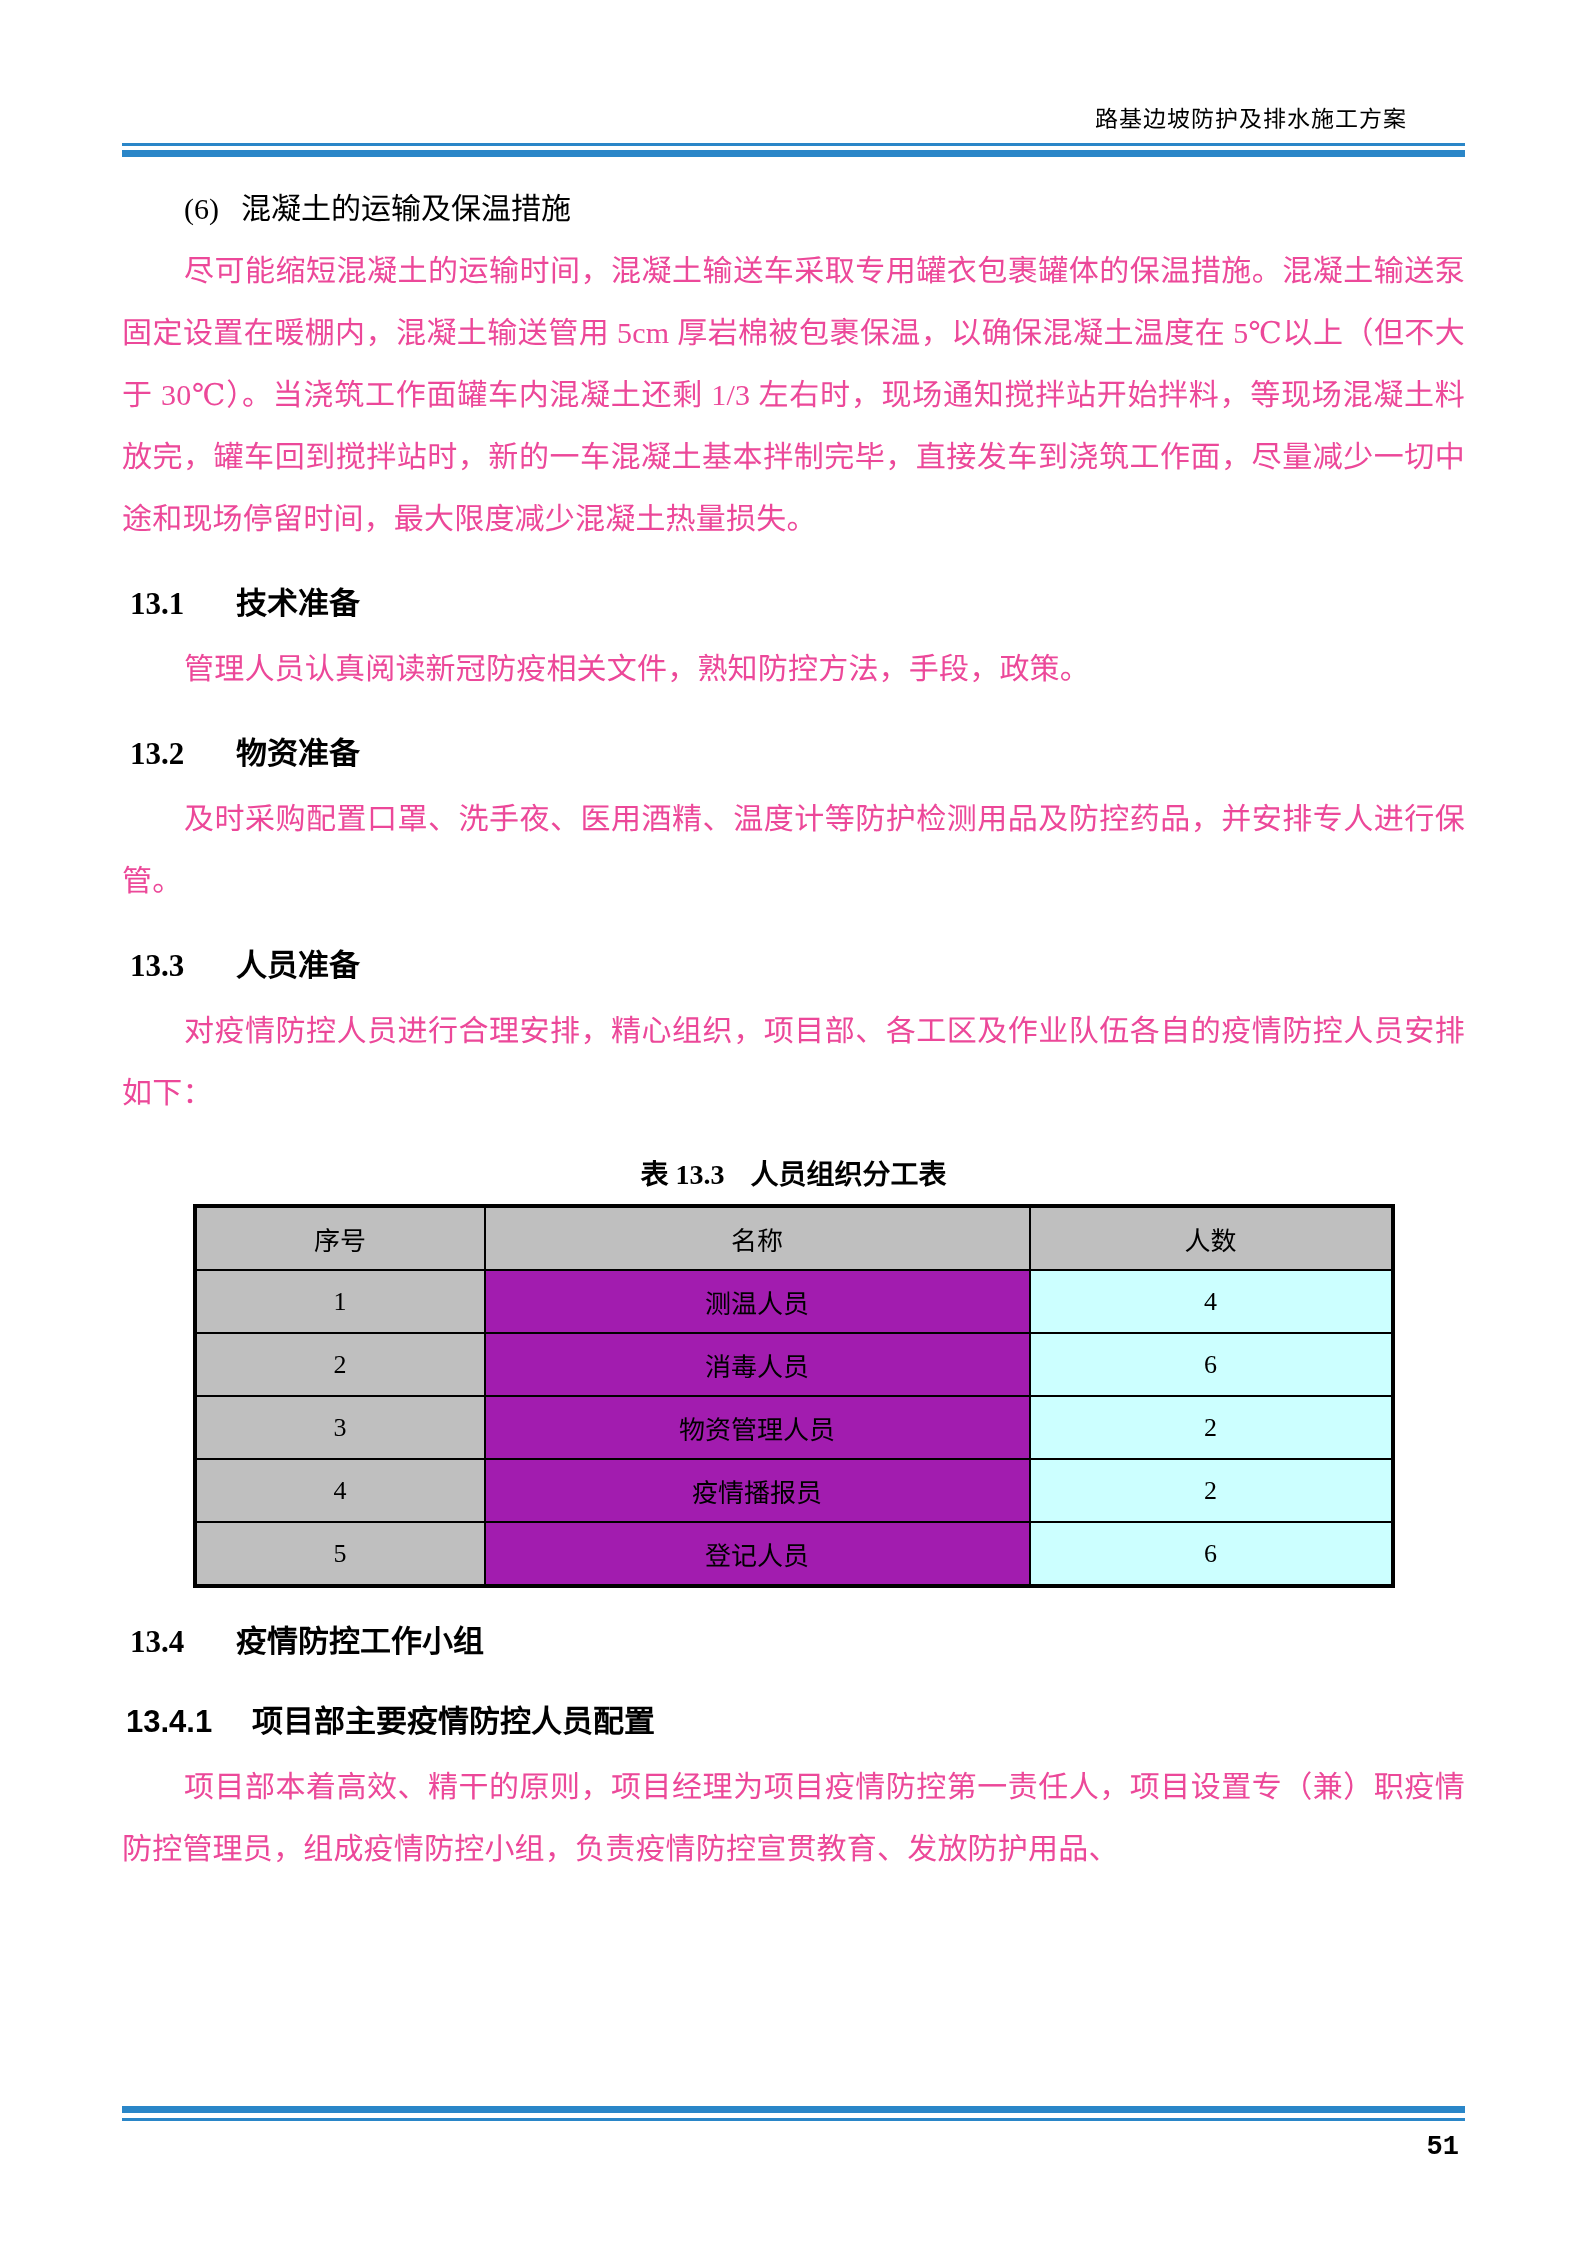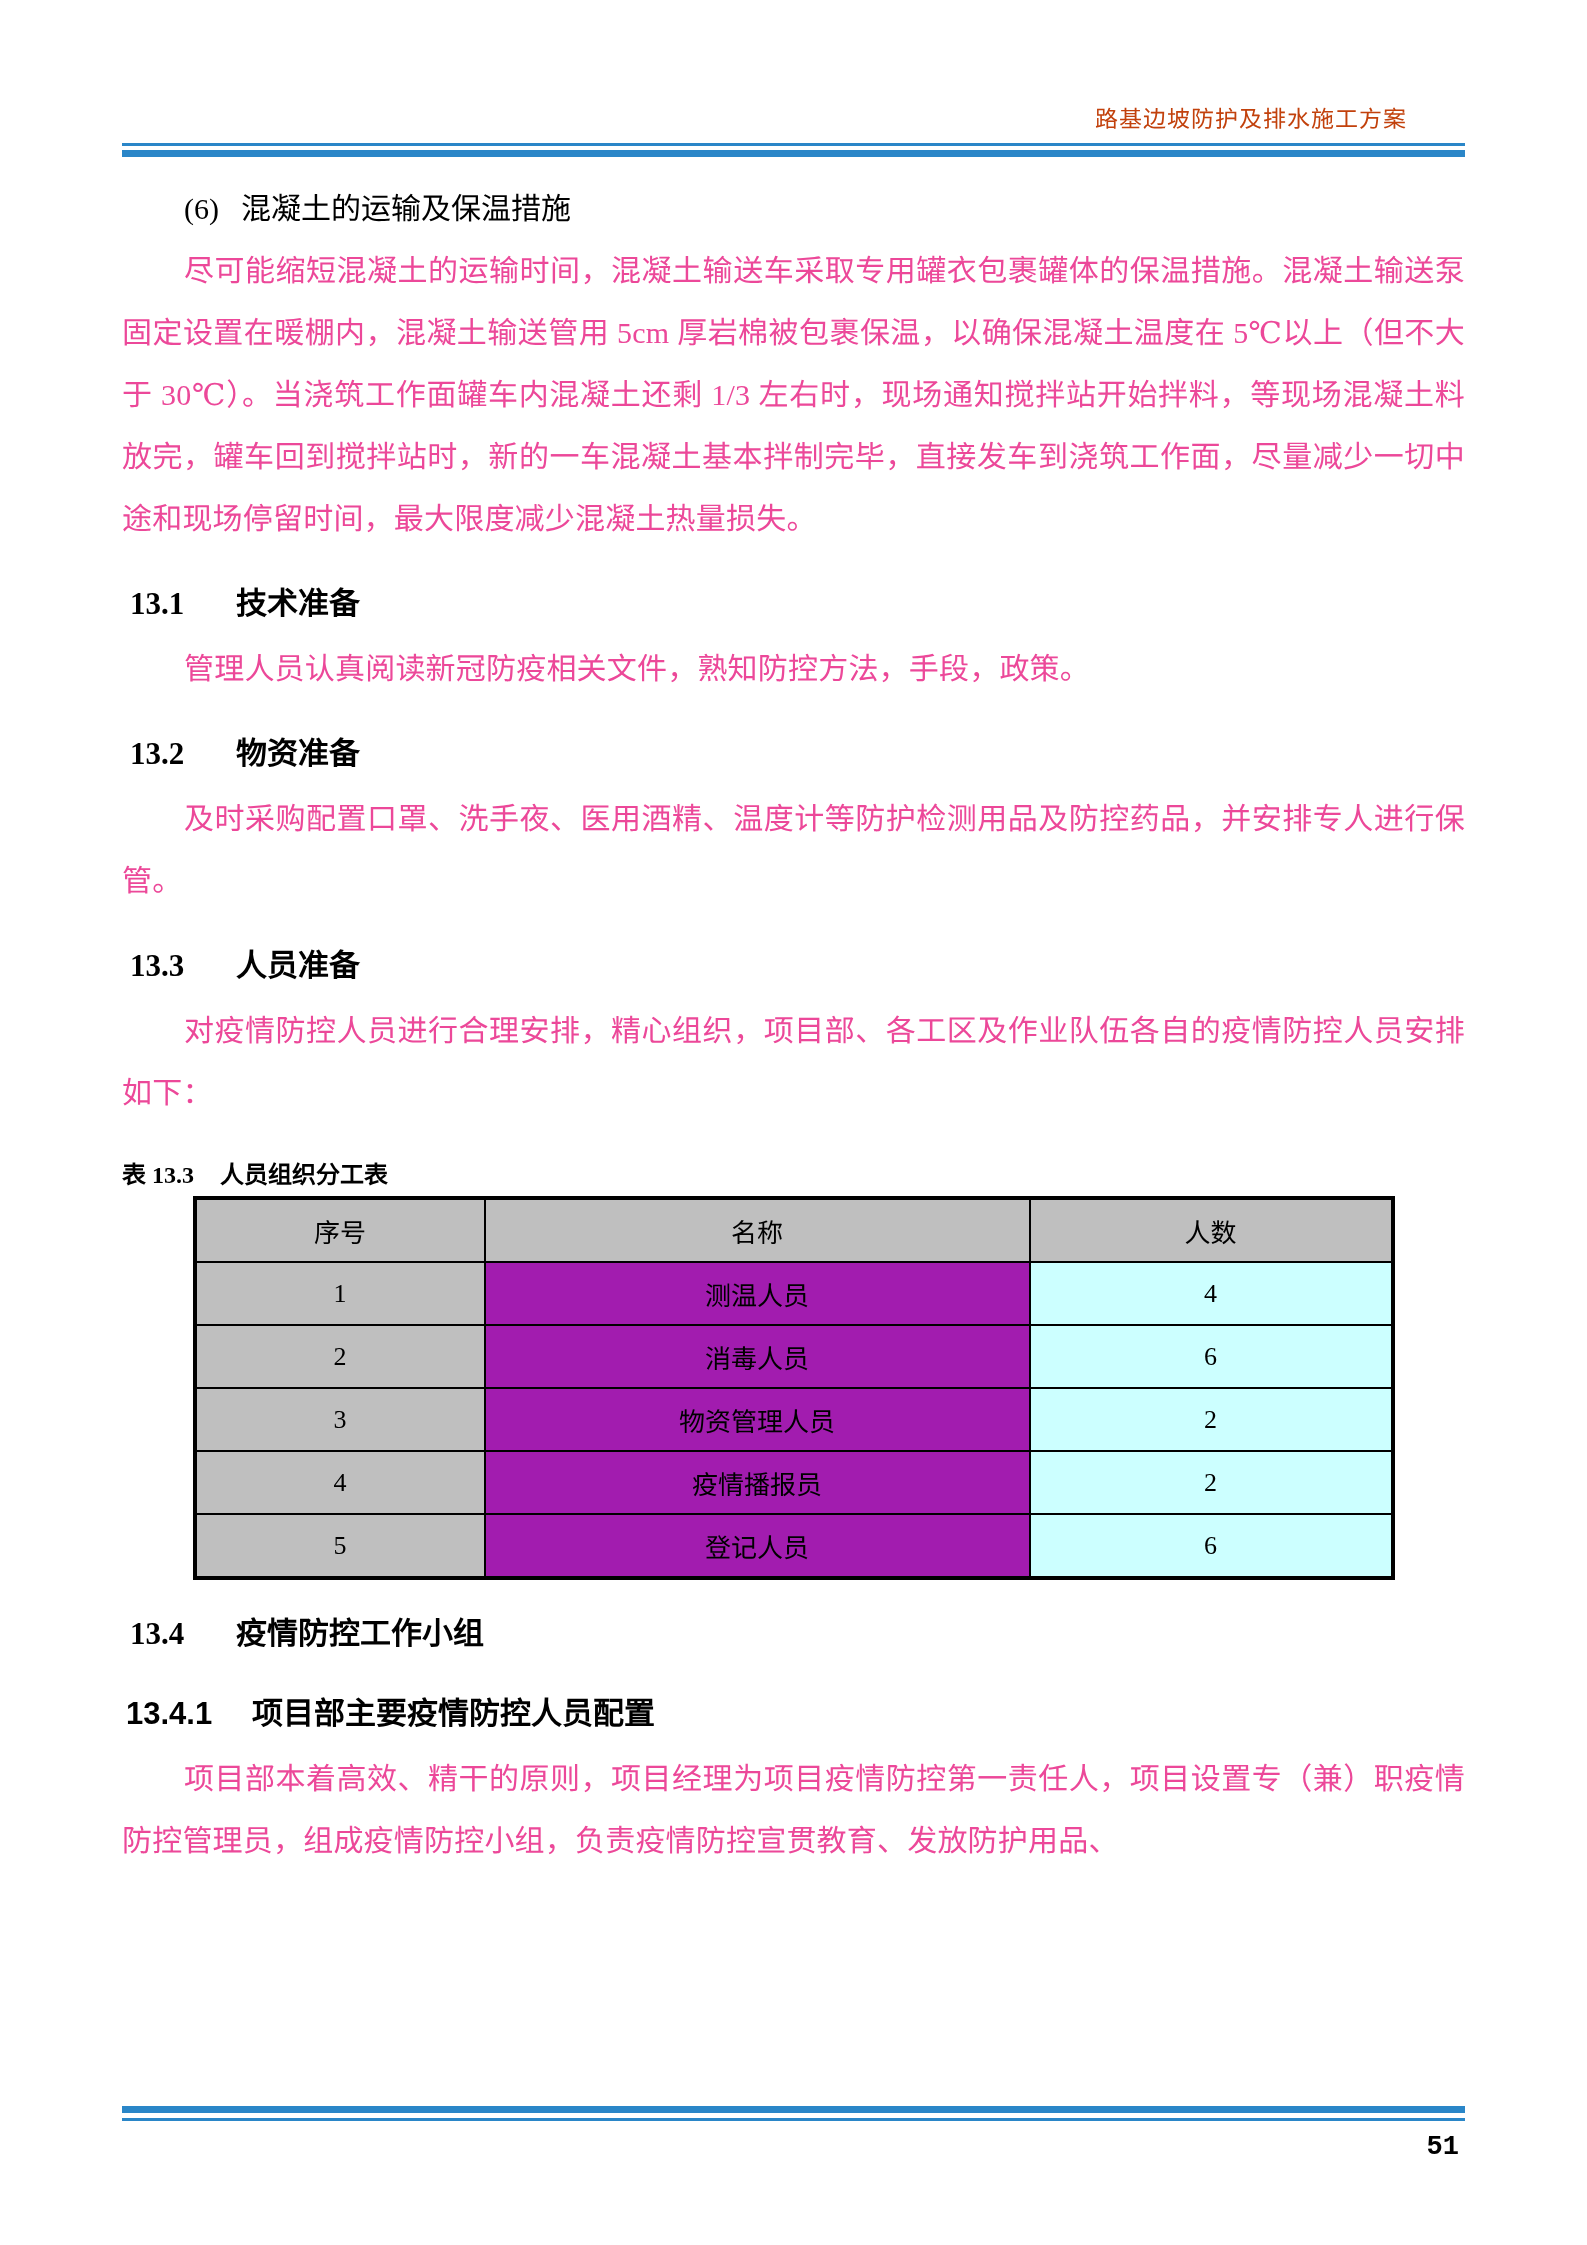--- a/index.html
+++ b/index.html
@@ -29,21 +29,21 @@
     width: 1587px;
     height: 160px;
   }
   .header-title {
     position: absolute;
     right: 180px;
     top: 100px;
     font-family: "Liberation Serif", "DejaVu Serif", serif;
     font-size: 23px;
     letter-spacing: 1px;
-    color: #c2410c;
+    color: #000000;
     white-space: nowrap;
   }
   .header-rule-thin {
     position: absolute;
     left: 122px;
     right: 122px;
     top: 143px;
     height: 3px;
     background: #2a86c8;
   }
@@ -138,24 +138,25 @@
     font-weight: bold;
     line-height: 56px;
     font-family: Liberation Sans, sans-serif;
   }
   h3.subsec .num { display: inline-block; min-width: 104px; }
   h3.subsec .gap { display: inline-block; width: 22px; }
 
   
   .table-block { margin: 30px 0 8px 0; }
   .table-caption {
-    text-align: left;
-    font-size: 24px;
+    text-align: center;
+    font-size: 28px;
     font-weight: bold;
     line-height: 42px;
+    margin-bottom: 8px;
     font-family: "Liberation Serif", "DejaVu Serif", serif;
   }
   .table-caption .gap { display: inline-block; width: 26px; }
 
   table.org-table {
     border-collapse: collapse;
     margin: 0 auto;
     width: 1198px;
     table-layout: fixed;
   }

